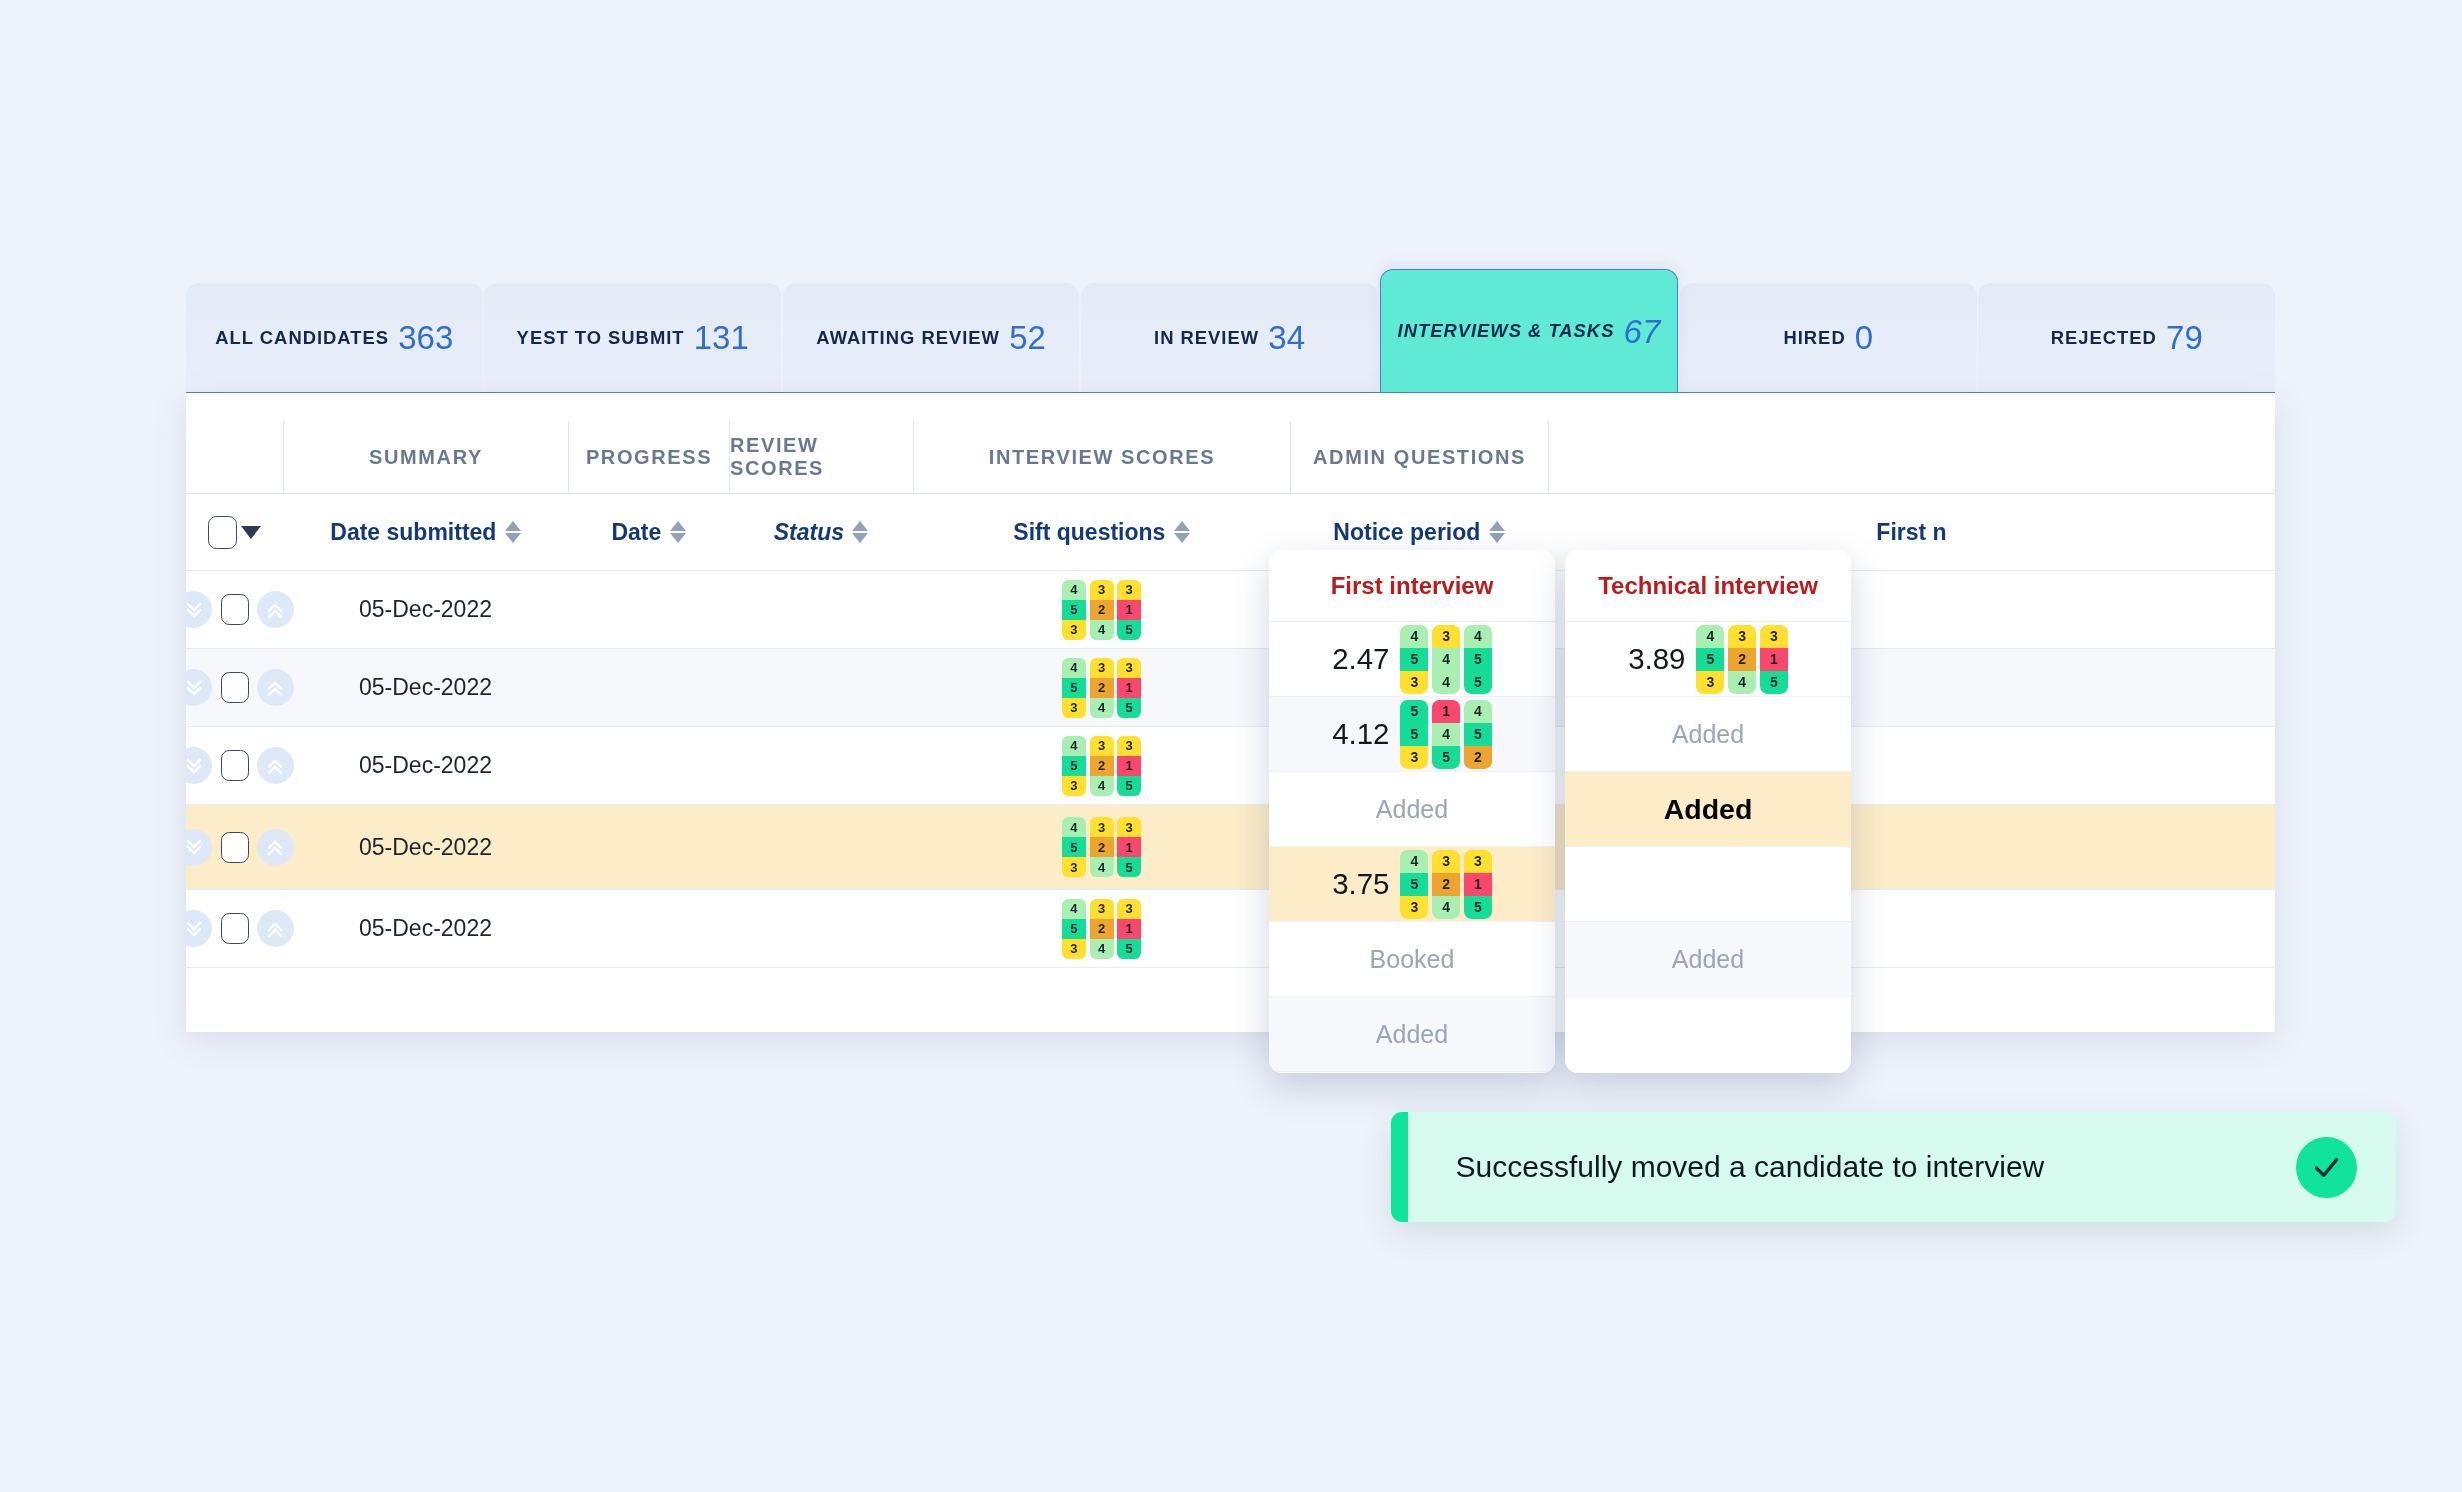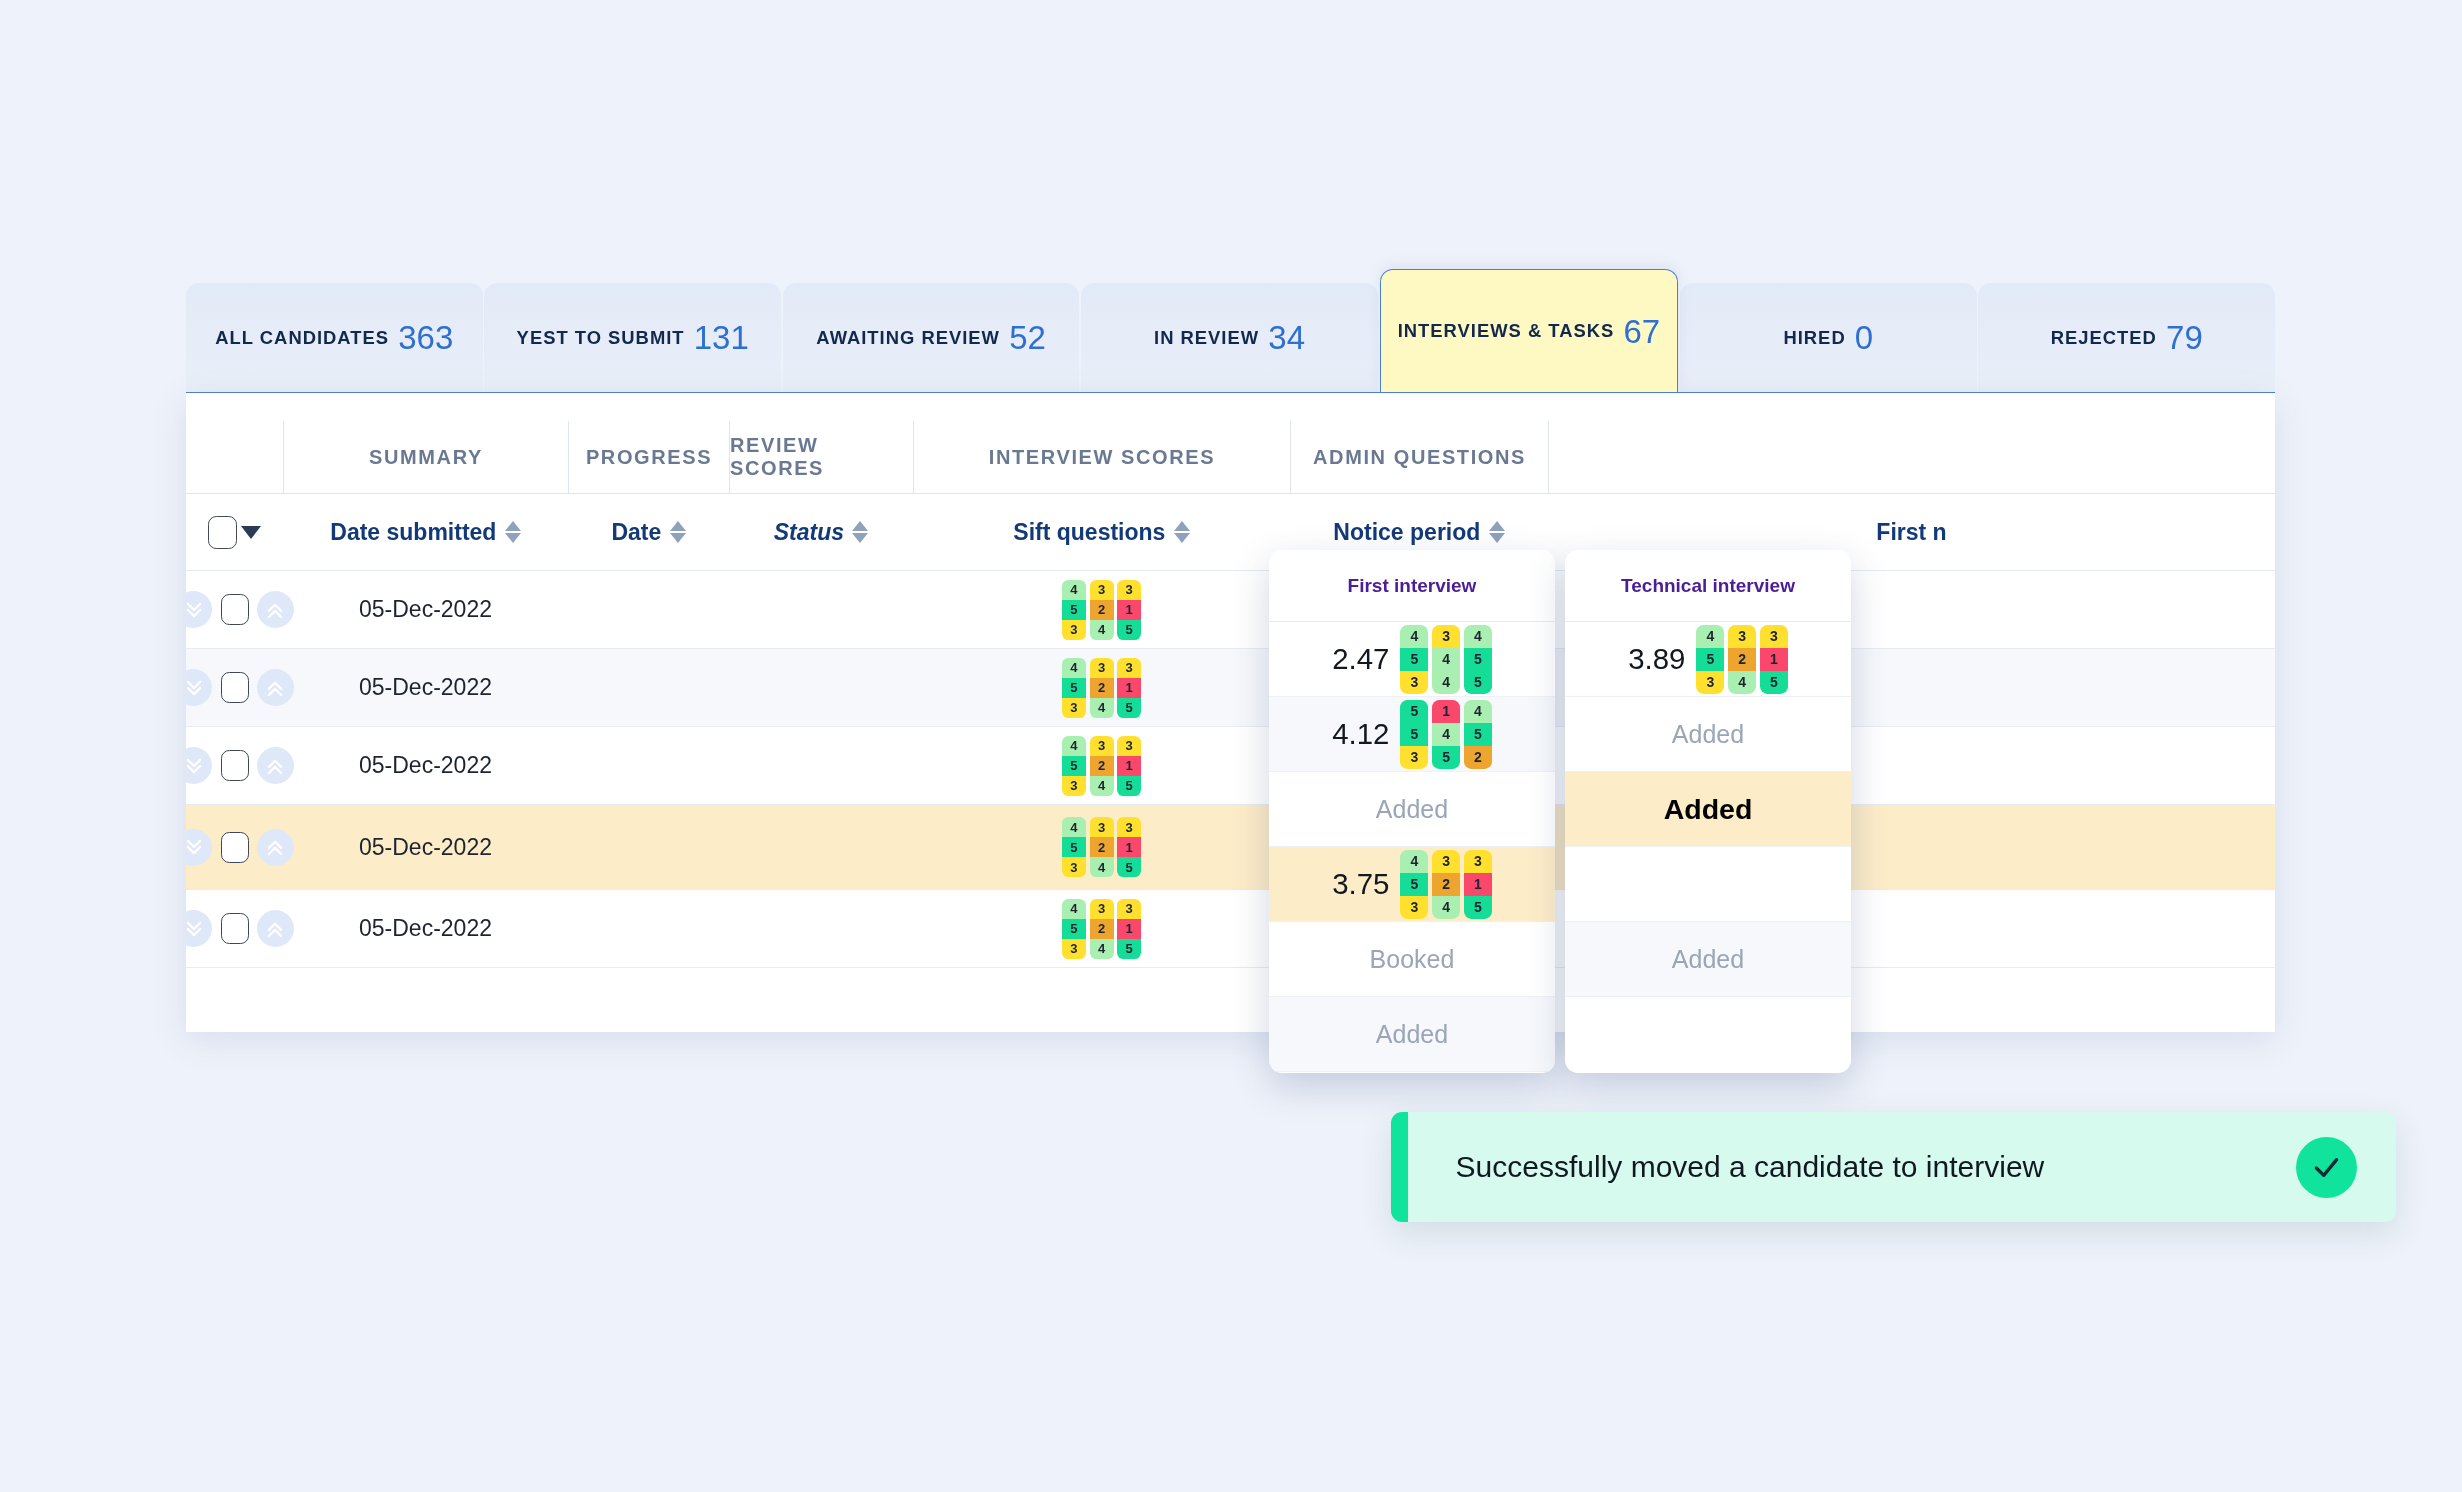--- a/index.html
+++ b/index.html
@@ -31,25 +31,26 @@
     font-size: 18.4px; font-weight: 700; letter-spacing: 1px;
     color: #12284c; text-transform: uppercase;
     font-family: "Liberation Sans", sans-serif;
   }
   .tab .t-count {
     font-size: 33px; font-weight: 400; color: #2f6fd0;
     line-height: 1;
   }
   .tab.active {
     height: 123px;
-    background: #fef9c3;
+    background: #5eead4;
     border: 1.8px solid #4a7fd4;
     border-bottom: none;
     z-index: 6;
     box-shadow: 0 -3.7px 13px rgba(70,110,180,.10);
+    font-style: italic;
   }
   .tab.active .t-count { color: #2f6fd0; }
 
   
   .card {
     position: absolute; left: 186px; top: 392px;
     width: 2089px; height: 640px;
     background: #ffffff;
     border-top: 1.8px solid #4a7fd4;
     box-shadow: 0 9.2px 33px rgba(60,90,150,.13);
@@ -122,21 +123,21 @@
   .pop {
     position: absolute; top: 550px; width: 286px;
     background: #ffffff; border-radius: 13px;
     box-shadow: 0 13px 37px rgba(45,70,120,.22);
     z-index: 20; overflow: hidden;
   }
   #pop1 { left: 1269px; height: 523px; }
   #pop2 { left: 1565px; height: 523px; }
   .pop-head {
     height: 72px; display: flex; align-items: center; justify-content: center;
-    font-size: 19px; font-weight: 700; color: #4c1d95;
+    font-size: 24px; font-weight: 700; color: #b91c1c;
     border-bottom: 0.9px solid #e7ecf3;
   }
   .pop-row {
     height: 75px; display: flex; align-items: center; justify-content: center;
     gap: 11px; border-bottom: 0.9px solid #eef1f6;
   }
   .pop-row.alt { background: #f6f8fb; }
   .pop-row.hl  { background: #fdecc8; }
   .pop-score { font-size: 29.4px; color: #111820; font-weight: 400; }
   .pop-status { font-size: 25px; color: #9aa5b8; font-weight: 400; }

